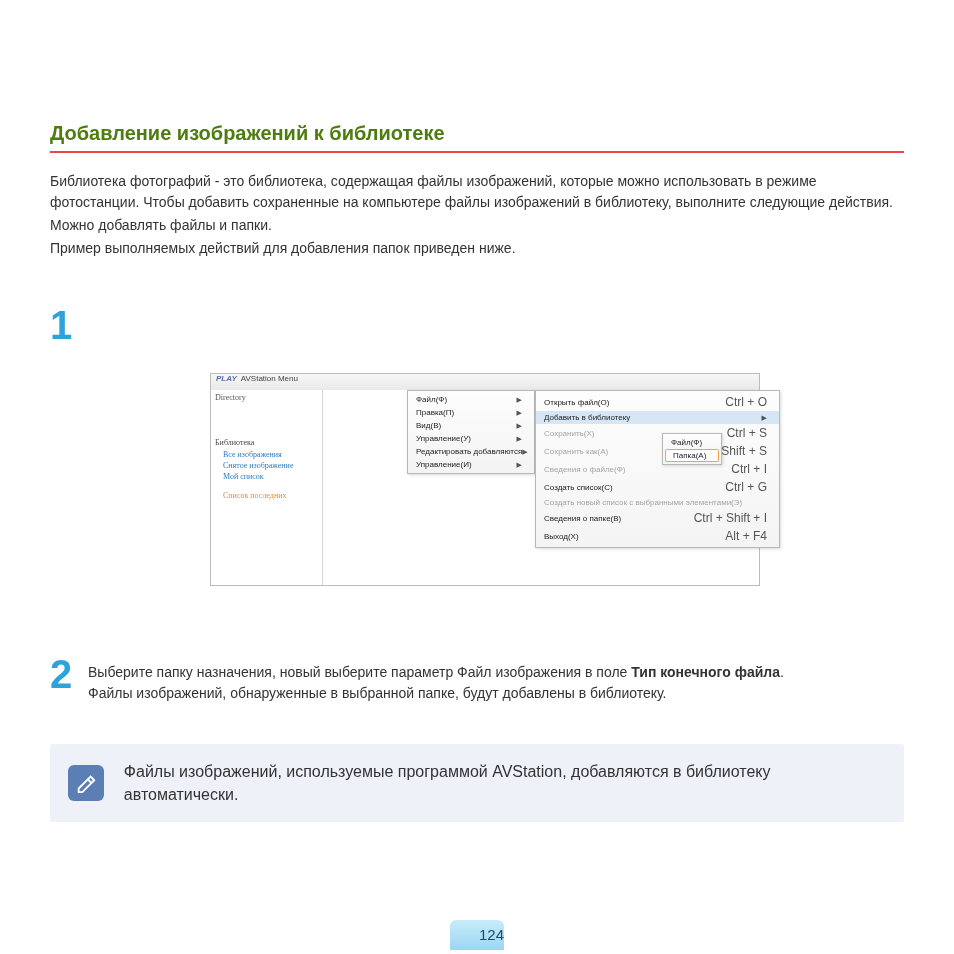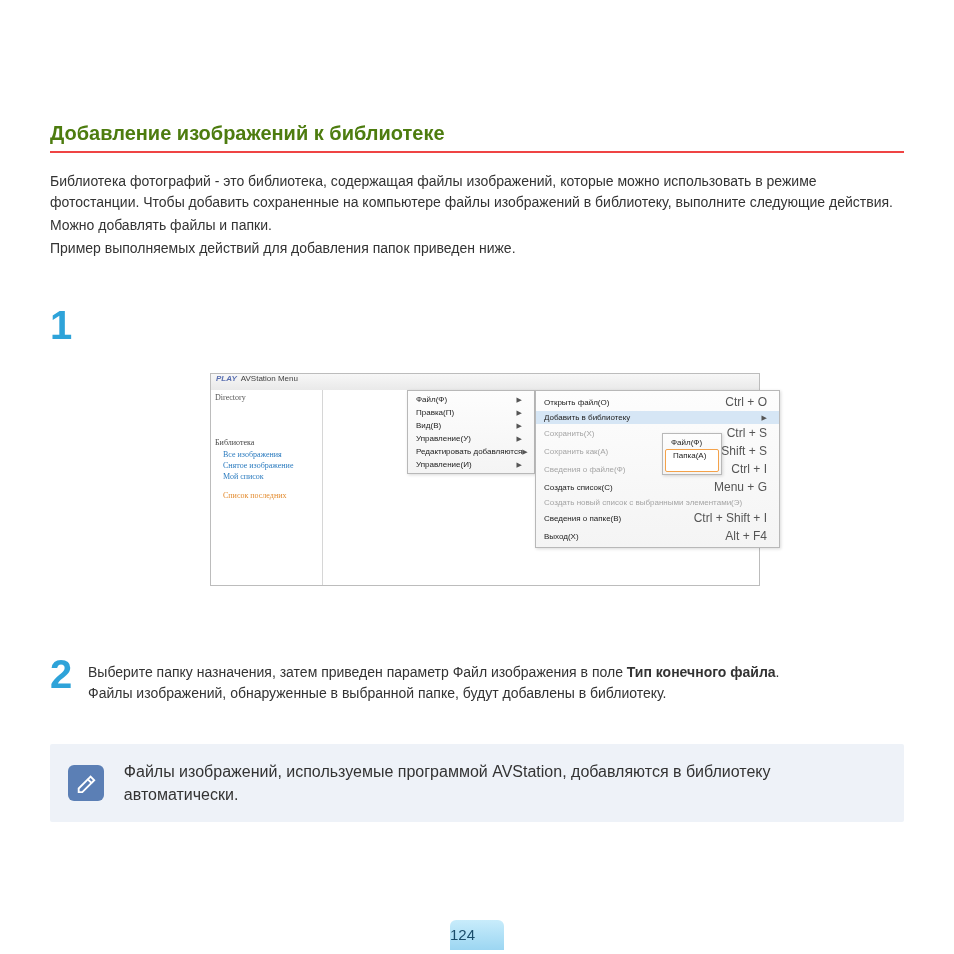--- a/index.html
+++ b/index.html
@@ -95,21 +95,21 @@
     position: absolute;
     left: 662px;
     top: 433px;
     width: 60px;
     background: linear-gradient(#fdfdfd,#f4f4f4);
     border: 1px solid #b8b8b8;
     box-shadow: 1px 1px 3px rgba(0,0,0,0.15);
     font-size: 8px;
     padding: 2px 0;
   }
-  .menu3 .menu-item.hl2 { background:#fff; border:1px solid #f4a24a; border-radius:2px; padding:1px 10px 11px 7px; margin:0 2px; }
+  .menu3 .menu-item.hl2 { background:#fff; border:1px solid #f4a24a; border-radius:2px; padding:1px 10px 1px 7px; margin:0 2px; }
 
   
   .note-box {
     margin-top: 40px;
     background: #eef2f8;
     padding: 16px 18px;
     display: flex;
     align-items: center;
     gap: 20px;
     border-radius: 2px;
@@ -125,21 +125,21 @@
 
   
   .page-num {
     position: absolute;
     left: 50%;
     bottom: 4px;
     transform: translateX(-50%);
     width: 54px; height: 30px;
     background: linear-gradient(#c8ecfb,#9cd6f2);
     border-radius: 6px 6px 0 0;
-    text-align:left;
+    text-align:right;
     line-height:30px;
     font-size: 15px;
     color:#1a4d6b;
   }
 </style>
 </head>
 <body>
 
 <h2 class="heading">Добавление изображений к библиотеке</h2>
 
@@ -215,21 +215,21 @@
             <div class="menu-item disabled">
                 <span>Сохранить как(А)</span>
                 <span class="shortcut">Ctrl + Shift + S</span>
               </div>
             <div class="menu-item disabled">
                 <span>Сведения о файле(Ф)</span>
                 <span class="shortcut">Ctrl + I</span>
               </div>
             <div class="menu-item">
                 <span>Создать список(С)</span>
-                <span class="shortcut">Menu + G</span>
+                <span class="shortcut">Ctrl + G</span>
               </div>
             <div class="menu-item disabled">
                 <span>Создать новый список с выбранными элементами(Э)</span>
               </div>
             <div class="menu-item">
                 <span>Сведения о папке(В)</span>
                 <span class="shortcut">Ctrl + Shift + I</span>
               </div>
             <div class="menu-item">
                 <span>Выход(Х)</span>
@@ -248,21 +248,21 @@
     <div class="menu-item hl2">
         <span>Папка(А)</span>
       </div>
   </div>
 
   <div style="height:40px;"></div>
 
   <div class="step">
     <div class="step-num">2</div>
     <div class="step-body">
-      <span>Выберите папку назначения, затем приведен параметр Файл изображения в поле </span><b>Тип конечного файла</b><span>.</span><br>
+      <span>Выберите папку назначения, новый выберите параметр Файл изображения в поле </span><b>Тип конечного файла</b><span>.</span><br>
       <span>Файлы изображений, обнаруженные в выбранной папке, будут добавлены в библиотеку.</span>
     </div>
   </div>
 
 </div>
 
 <div class="note-box">
   <div class="note-icon">
     <svg viewBox="0 0 24 24">
         <path d="M4 18 L14 8 L18 12 L8 22 L4 22 Z M14 8 L17 5 L21 9 L18 12"></path>

